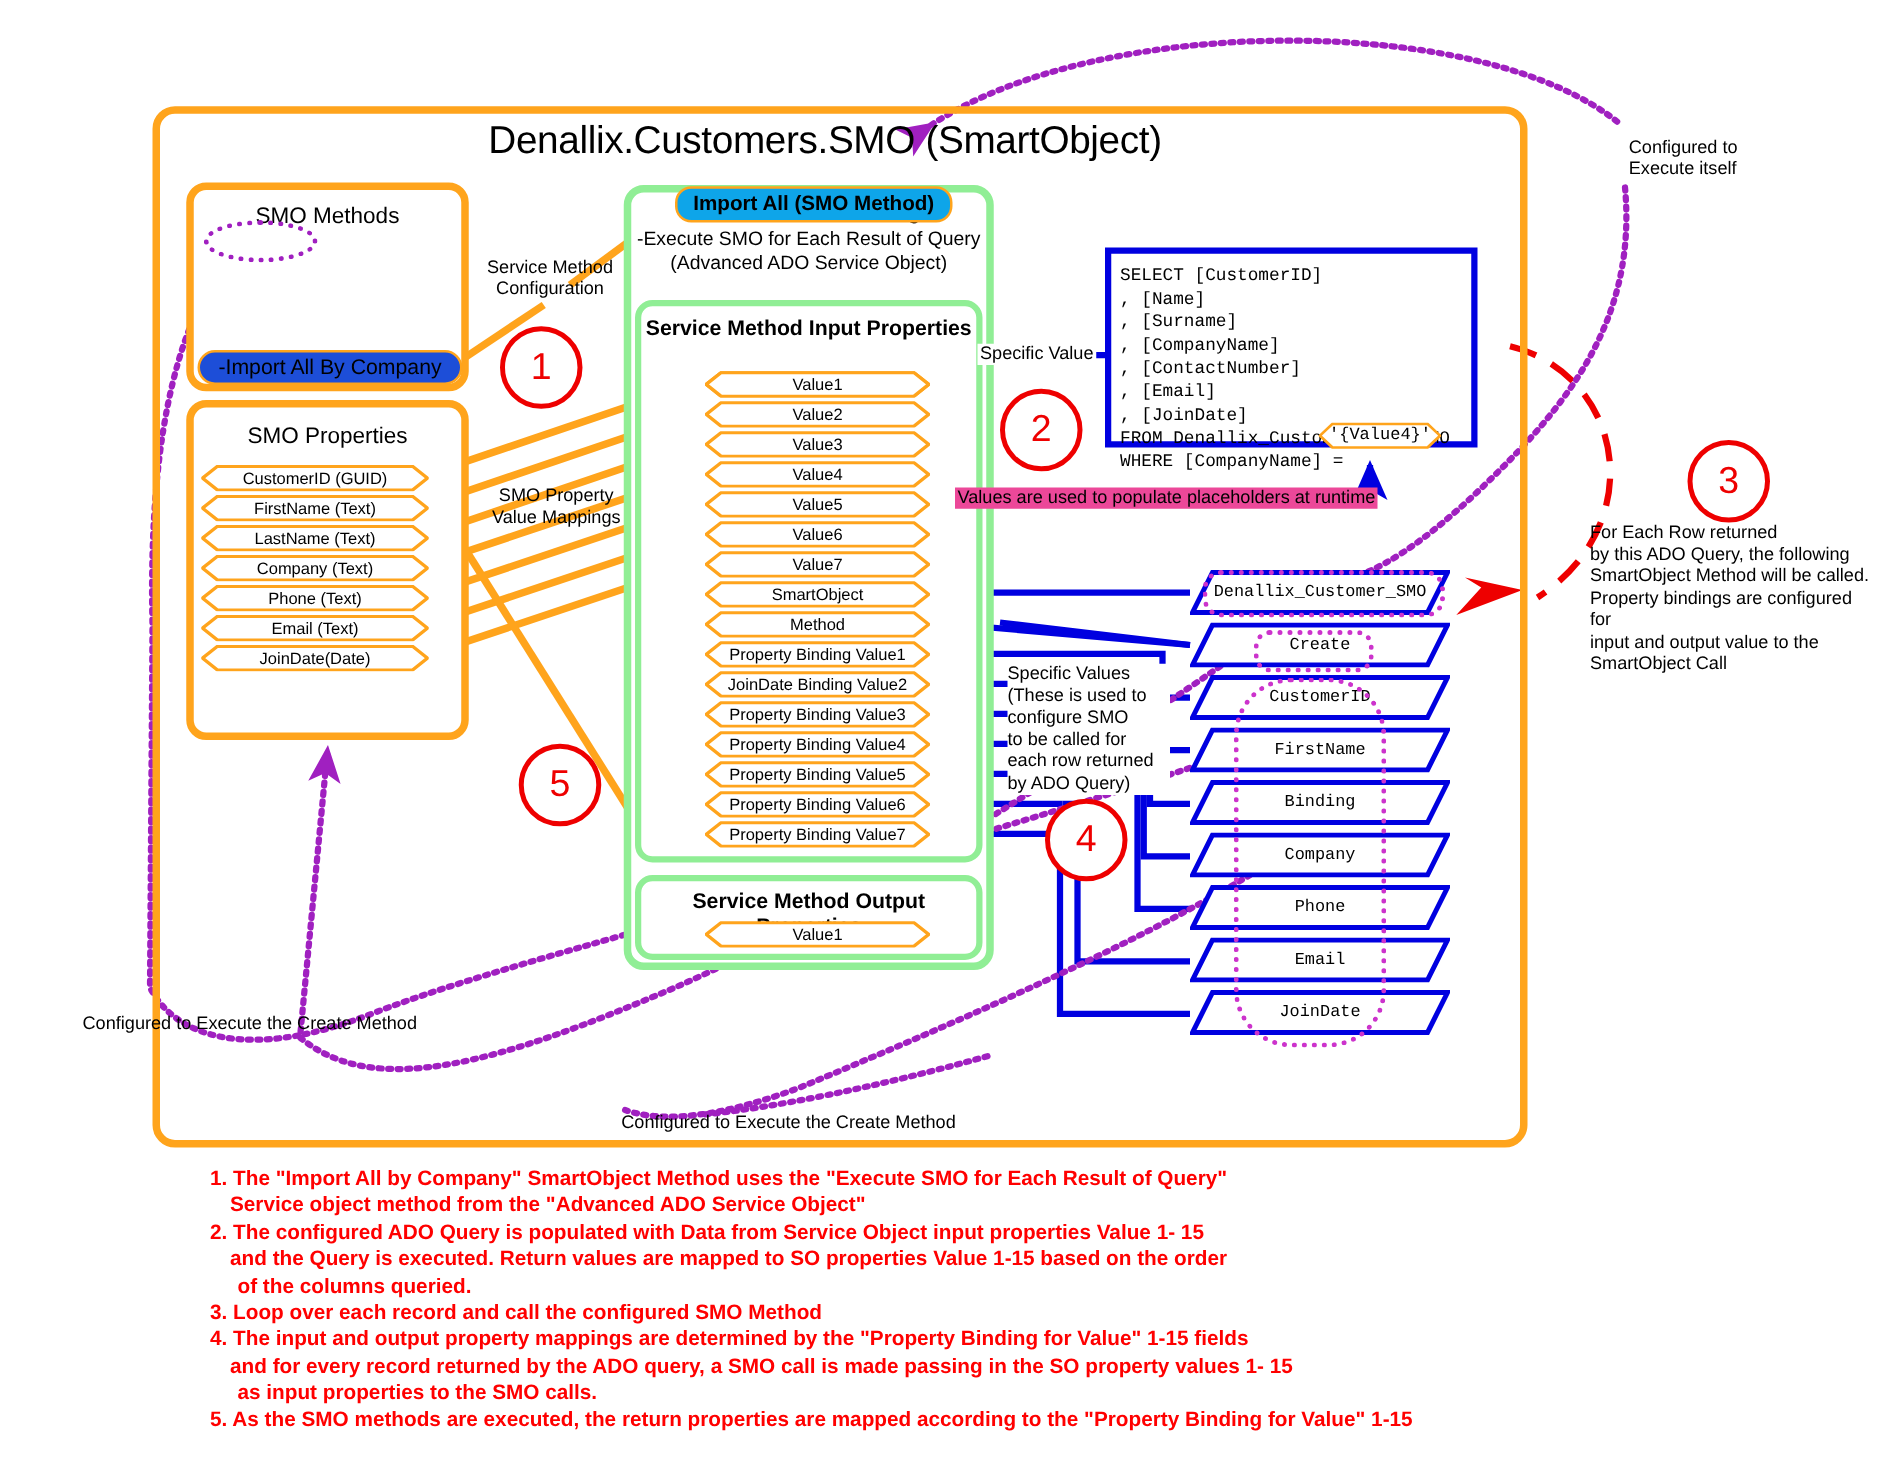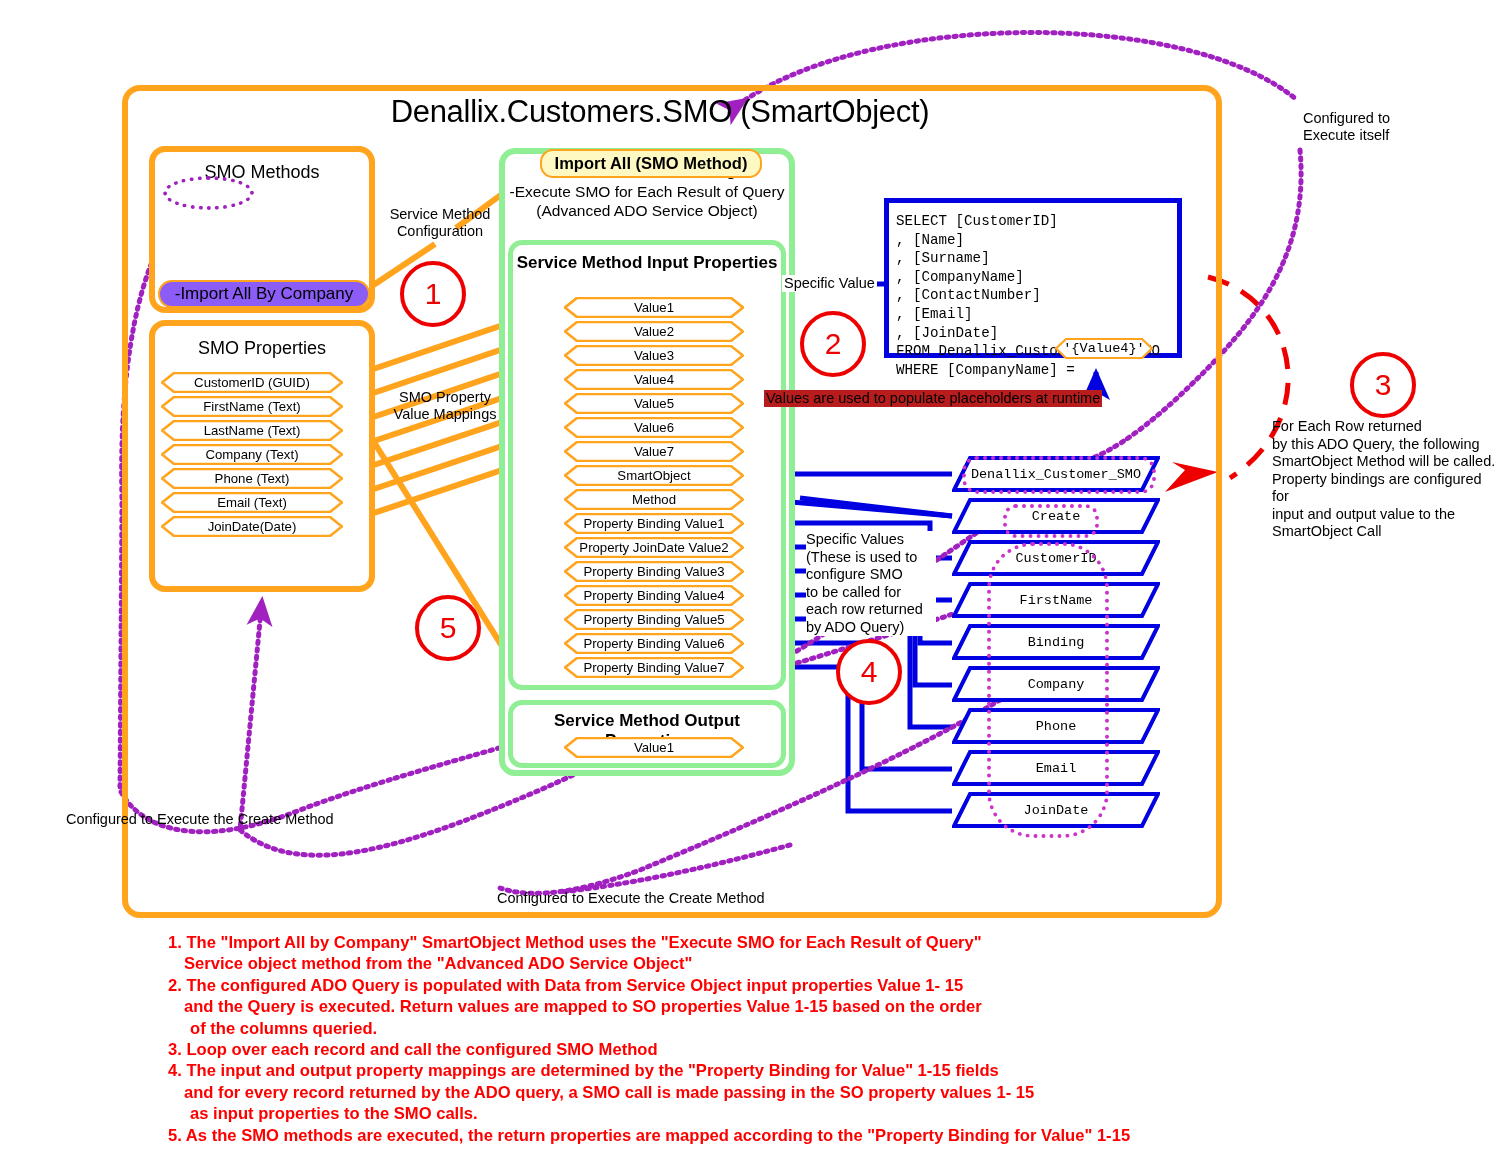--- a/index.html
+++ b/index.html
@@ -133,39 +133,39 @@
 
   <div class="box outer-box"></div>
 
   <div class="title">Denallix.Customers.SMO (SmartObject)</div>
 
   <div class="panel" style="left:149px;top:146px;width:226px;height:167px;">
     <div class="hdr" style="margin-top:10px;">SMO Methods</div>
   </div>
 
   <div style="position:absolute;left:158px;top:280px;width:208px;height:24px;border:2.6px solid #FFA41C;
-       border-radius:14px;z-index:3;display:flex;align-items:center;justify-content:center;background:#8b5cf6;">
+       border-radius:14px;z-index:3;display:flex;align-items:center;justify-content:center;background:#1d4ed8;">
     <span style="font-size:17px;">-Import All By Company</span>
   </div>
 
   <div style="position:absolute;left:163px;top:176px;width:83px;height:26px;border:4px dotted #A020C0;
        border-radius:50%;z-index:5;"></div>
 
   <div class="panel" style="left:149px;top:320px;width:226px;height:272px;">
     <div class="hdr" style="margin-top:12px;">SMO Properties</div>
   </div>
 
   <div class="green-panel" style="left:499px;top:148px;width:296px;height:628px;">
     <div class="hdr-sm" style="margin-top:7px;">Service Method Config</div>
     <div class="sub" style="margin-top:2px;">-Execute SMO for Each Result of Query</div>
     <div class="sub">(Advanced ADO Service Object)</div>
   </div>
 
   <div style="position:absolute;left:540px;top:149px;width:218px;height:25px;border:2.6px solid #FFA41C;
-       border-radius:13px;background:#fef9c3;z-index:4;display:flex;align-items:center;justify-content:center;">
+       border-radius:13px;background:#0ea5e9;z-index:4;display:flex;align-items:center;justify-content:center;">
     <span style="font-weight:bold;font-size:16.5px;white-space:nowrap;">Import All (SMO Method)</span>
   </div>
 
   <div class="green-inner" style="left:508px;top:240px;width:278px;height:450px;">
     <div class="hdr-sm" style="margin-top:8px;font-size:17px;">Service Method Input Properties</div>
   </div>
 
   <div class="green-inner" style="left:508px;top:700px;width:278px;height:68px;">
     <div class="hdr-sm" style="margin-top:6px;font-size:17px;">Service Method Output Properties</div>
   </div>
@@ -297,21 +297,21 @@
       <div class="hex" style="left: 564px; top: 513px; width: 180px;">
         <svg width="180" height="21" viewBox="0 0 180 21">
           <polygon points="1,10.5 13,1 167,1 179,10.5 167,20 13,20" fill="#fff" stroke="#FFA41C" stroke-width="2.6"></polygon>
         </svg>
         <span class="hx-lbl" style="font-size:13.2px">Property Binding Value1</span>
       </div>
       <div class="hex" style="left: 564px; top: 537px; width: 180px;">
         <svg width="180" height="21" viewBox="0 0 180 21">
           <polygon points="1,10.5 13,1 167,1 179,10.5 167,20 13,20" fill="#fff" stroke="#FFA41C" stroke-width="2.6"></polygon>
         </svg>
-        <span class="hx-lbl" style="font-size:13.2px">Property JoinDate Value2</span>
+        <span class="hx-lbl" style="font-size:13.2px">JoinDate Binding Value2</span>
       </div>
       <div class="hex" style="left: 564px; top: 561px; width: 180px;">
         <svg width="180" height="21" viewBox="0 0 180 21">
           <polygon points="1,10.5 13,1 167,1 179,10.5 167,20 13,20" fill="#fff" stroke="#FFA41C" stroke-width="2.6"></polygon>
         </svg>
         <span class="hx-lbl" style="font-size:13.2px">Property Binding Value3</span>
       </div>
       <div class="hex" style="left: 564px; top: 585px; width: 180px;">
         <svg width="180" height="21" viewBox="0 0 180 21">
           <polygon points="1,10.5 13,1 167,1 179,10.5 167,20 13,20" fill="#fff" stroke="#FFA41C" stroke-width="2.6"></polygon>
@@ -417,21 +417,21 @@
   <div class="num" style="left:415px;top:595px;">5</div>
 
   <div class="note note-c" style="left:382px;top:206px;width:116px;white-space:pre-line;">Service Method
 Configuration</div>
 
   <div class="note note-c" style="left:389px;top:389px;width:112px;white-space:pre-line;">SMO Property
 Value Mappings</div>
 
   <div class="note" style="left:782px;top:275px;background:#fff;padding:0 2px;">Specific Value</div>
 
-  <div class="note" style="left:764px;top:390px;background:#b91c1c;padding:0 2px;">Values are used to populate placeholders at runtime</div>
+  <div class="note" style="left:764px;top:390px;background:#ec4899;padding:0 2px;">Values are used to populate placeholders at runtime</div>
 
   <div class="note" style="left:806px;top:531px;width:130px;white-space:pre-line;line-height:17.5px;background:#fff;">Specific Values
 (These is used to
 configure SMO
 to be called for
 each row returned
 by ADO Query)</div>
 
   <div class="note" style="left:1303px;top:110px;width:190px;white-space:pre-line;">Configured to
 Execute itself</div>

